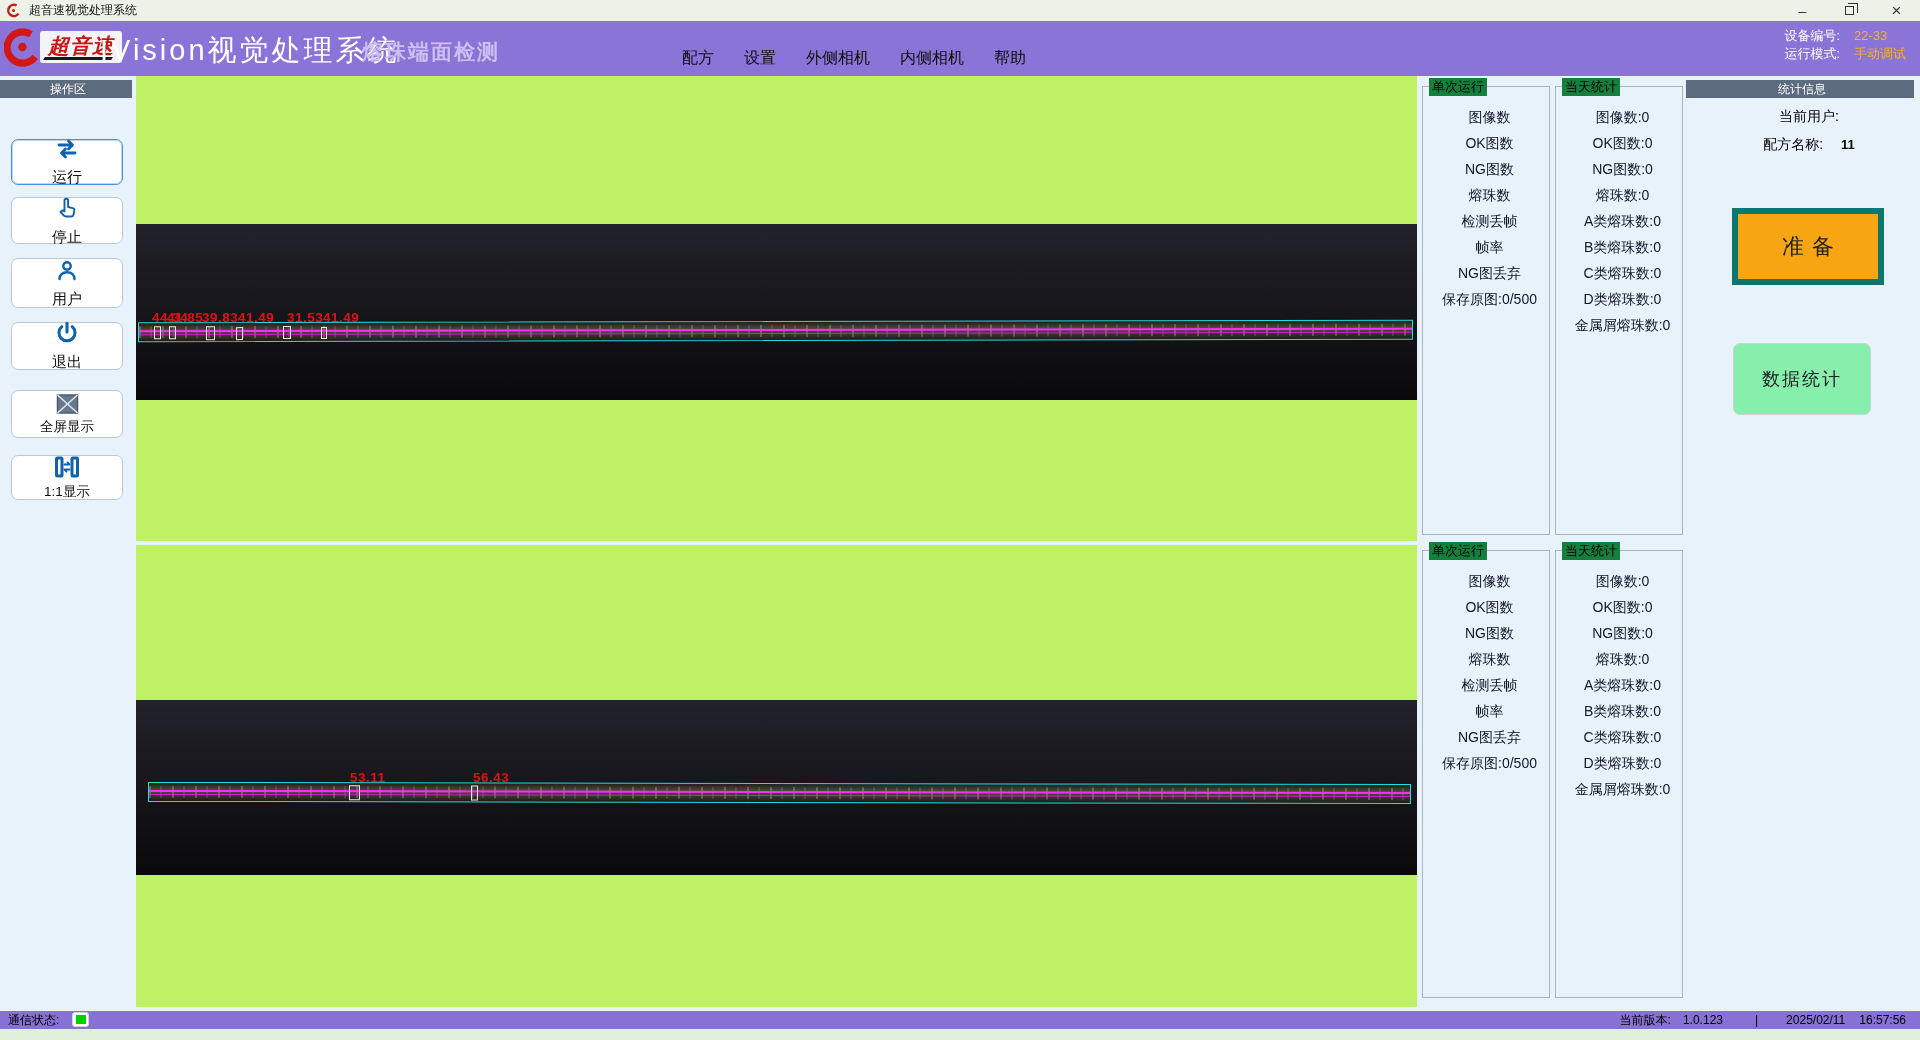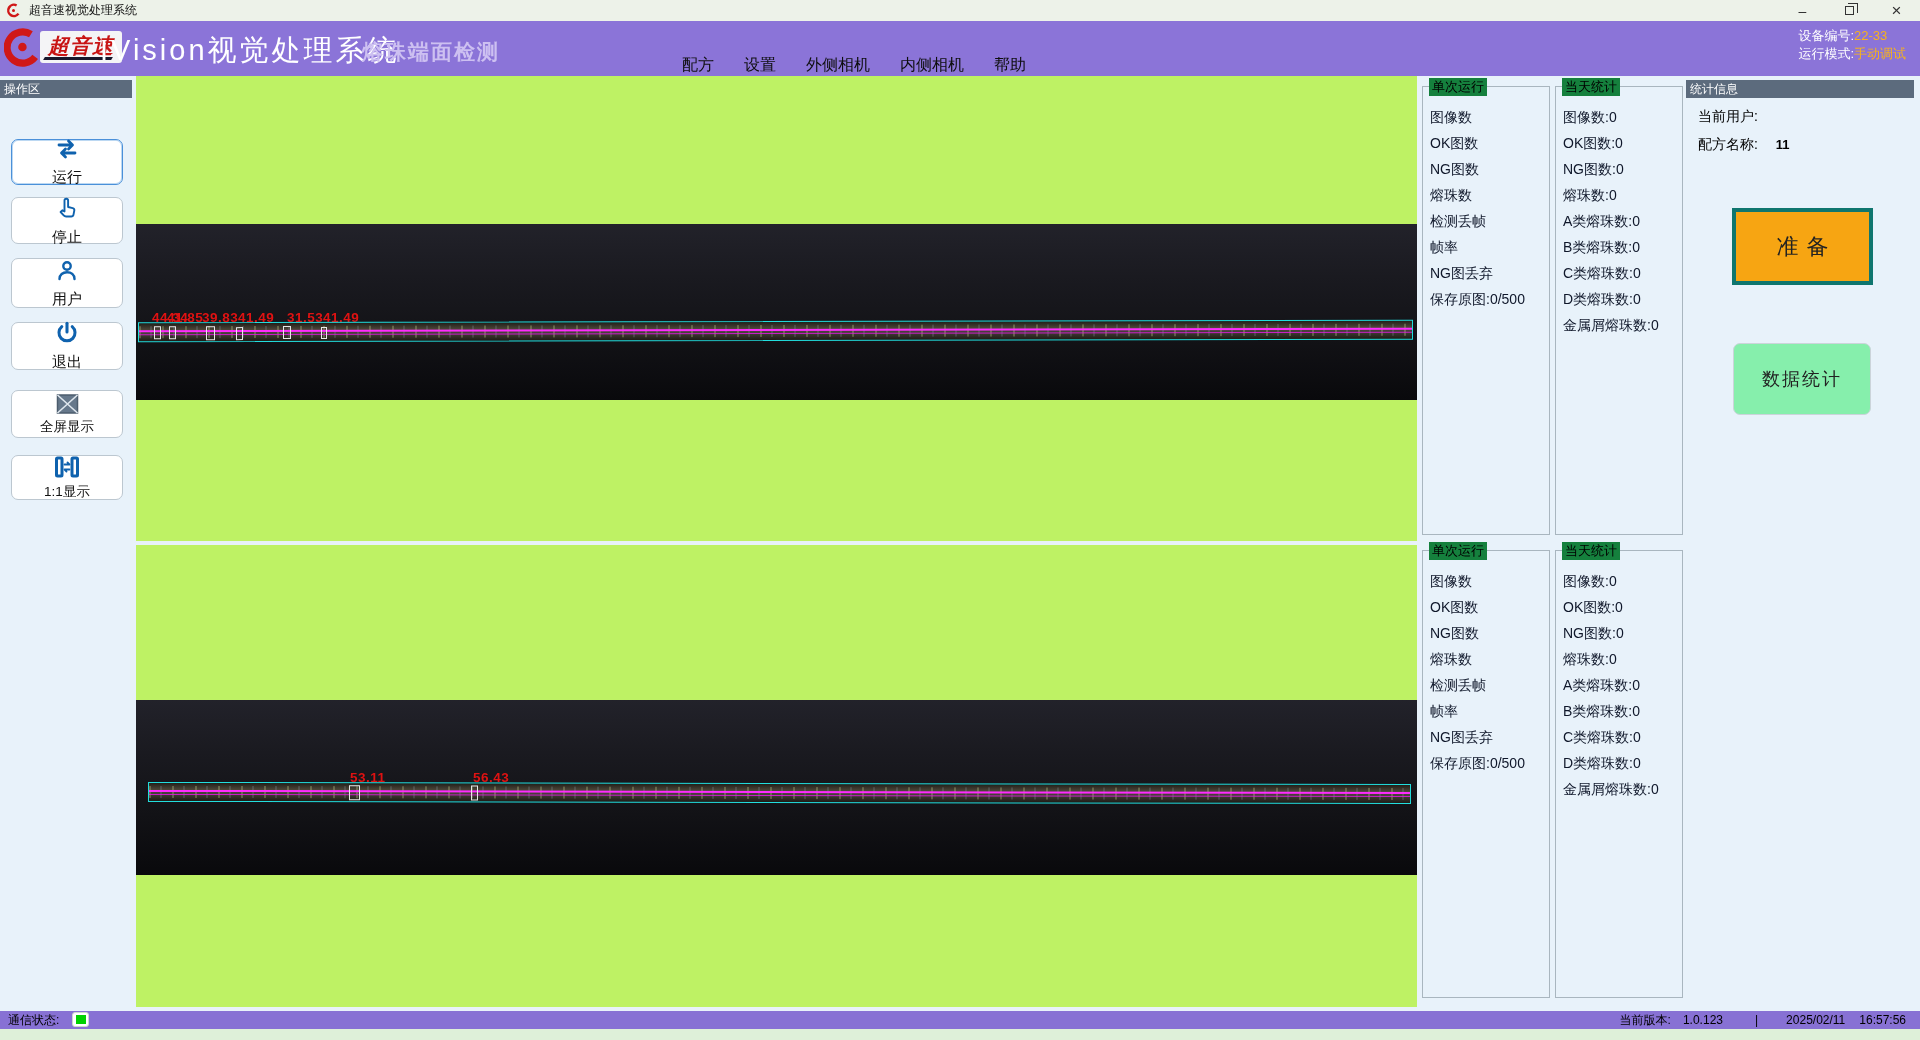--- a/index.html
+++ b/index.html
@@ -15,28 +15,28 @@
   .restore-ico { width:9px; height:9px; border:1px solid #333; position:relative; background:#edf2e9; }
   .restore-ico::before { content:""; position:absolute; left:2px; top:-4px; width:9px; height:9px; border:1px solid #333; border-bottom:none; border-left:none; }
 
   
   .header { position:absolute; left:0; top:21px; width:1920px; height:55px; background:#8b74d8; }
   .brand { position:absolute; left:4px; top:6px; display:flex; align-items:center; }
   .brand-badge { margin-left:2px; background:#f4f4f6; color:#c81414; font-weight:bold; font-style:italic; font-size:21px; padding:1px 8px 3px 8px; border-radius:3px; position:relative; letter-spacing:1px; }
   .brand-badge::after { content:""; position:absolute; left:4px; right:10px; bottom:3px; height:3px; background:#17172b; transform:skewX(-30deg); }
   .app-title { position:absolute; left:100px; top:10px; color:#fff; font-size:29px; letter-spacing:3px; }
   .app-subtitle { position:absolute; left:362px; top:17px; color:#cdc0f1; font-size:21px; font-weight:bold; letter-spacing:2px; }
-  .menubar { position:absolute; left:682px; top:0; height:55px; display:flex; align-items:flex-end; }
+  .menubar { position:absolute; left:682px; top:0; height:55px; display:flex; align-items:flex-end; padding-bottom:7px; }
   .menu-item { color:#0e0e0e; font-size:16px; margin-right:30px; cursor:default; }
   .hdr-info { position:absolute; right:14px; top:6px; font-size:13px; line-height:18px; text-align:left; }
   .hdr-info .lbl { color:#fff; }
-  .hdr-info .val { color:#f7b21c; }
-
-  
-  .main { position:absolute; left:0; top:76px; width:1920px; height:935px; background:#e8f2fa; }
+  .hdr-info .val { color:#f7b21c; margin-left:14px; }
+
+  
+  .main { position:absolute; left:0; top:76px; width:1920px; height:935px; background:#e8f2fa;text-align:center; }
 
   
   .sidebar { position:absolute; left:0; top:0; width:136px; height:935px; background:#e8f2fa; }
   .panel-caption { height:18px; background:#5c6b7d; color:#fff; font-size:12px; line-height:18px; padding-left:4px; }
   .sidebar .panel-caption { width:132px; margin-top:4px; }
   .side-btn { position:absolute; left:11px; width:112px; background:#fff; border:1px solid #bcc7d0; border-radius:7px; display:flex; align-items:center; justify-content:center; gap:7px; cursor:default;flex-direction:column; }
   .side-btn .cap { font-size:15px; color:#111; }
   .side-btn.small .cap { font-size:13.5px; }
   .side-btn.selected { border:1px solid #4a90d9; box-shadow:0 0 0 1px #bcd8f2 inset; }
   .bi { flex:0 0 auto; }
@@ -60,21 +60,21 @@
   .groupbox { position:absolute; width:128px; border:1px solid #a9b6bf; background:#e8f2fa; }
   .groupbox .legend { position:absolute; top:-9px; left:6px; background:#15803d; padding:0 3px; font-size:13px; color:#000; }
   .groupbox .rows { padding:17px 0 0 7px; }
   .groupbox .row { font-size:14px; color:#0f172a; line-height:26px; white-space:nowrap; }
 
   
   .info-panel { position:absolute; left:1686px; top:0; width:234px; height:935px; background:#e8f2fa; }
   .info-panel .panel-caption { width:228px; margin-top:4px; }
   .info-row { font-size:14px; color:#000; margin:10px 0 0 12px; }
   .info-row .v { margin-left:14px; font-weight:bold; font-size:13px; }
-  .ready-btn { position:absolute; left:46px; top:132px; width:141px; height:77px; background:#f7a512; border:4px solid #0f766e; color:#222; font-size:22px; letter-spacing:8px; display:flex; align-items:center; justify-content:center; padding-left:8px; cursor:default; }
+  .ready-btn { position:absolute; left:46px; top:132px; width:152px; height:77px; background:#f7a512; border:6px solid #0f766e; color:#222; font-size:22px; letter-spacing:8px; display:flex; align-items:center; justify-content:center; padding-left:8px; cursor:default; }
   .datastat-btn { position:absolute; left:47px; top:267px; width:138px; height:72px; background:#86efac; border:1px solid #cbd4da; border-radius:7px; color:#222; font-size:18px; letter-spacing:2px; display:flex; align-items:center; justify-content:center; cursor:default; }
 
   
   .statusbar { position:absolute; left:0; top:1011px; width:1920px; height:21px; background:#8771d4; color:#000000; font-size:12px; }
   .comm { position:absolute; left:8px; top:0; line-height:18px; }
   .comm-ind { position:absolute; left:72px; top:1px; width:17px; height:15px; background:#fff; border-radius:3px; border:1px solid #cfd8cf; }
   .comm-ind::before { content:""; position:absolute; left:3px; top:2px; width:10px; height:9px; background:#00d200; }
   .sb-right { position:absolute; right:14px; top:0; line-height:18px; display:flex; gap:0; }
   .sb-right span { display:inline-block; }
   .bottom-strip { position:absolute; left:0; top:1029px; width:1920px; height:11px; background:#def0d9; }

